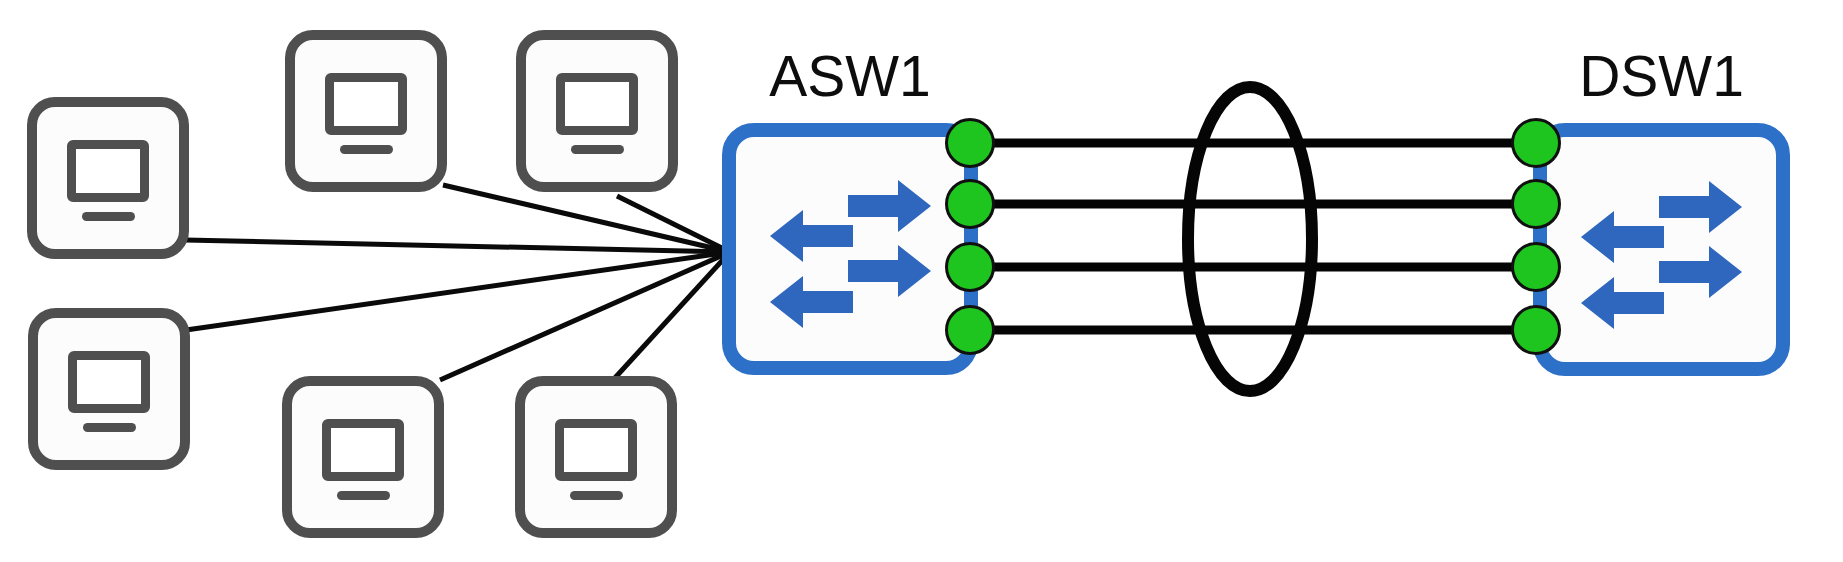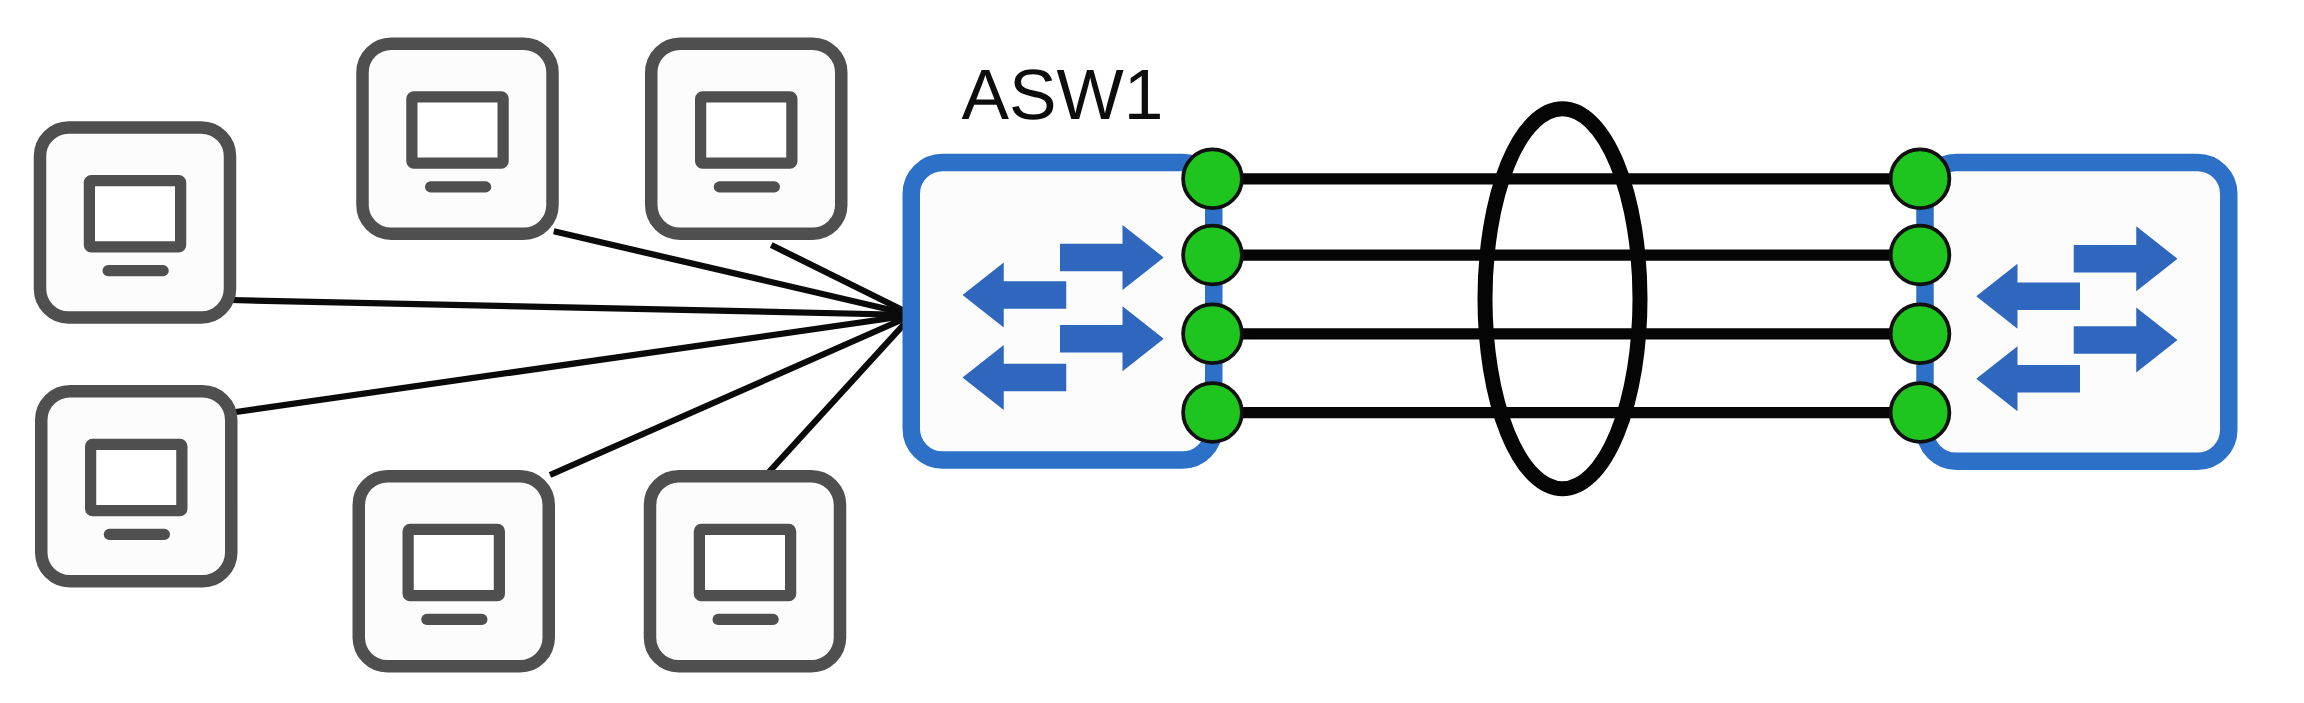--- a/index.html
+++ b/index.html
@@ -128,20 +128,21 @@
       </defs>
       <g fill="#2e67bd">
         <use href="#arr" transform="translate(78,0)"></use>
         <use href="#arr" transform="translate(83,30) scale(-1,1)"></use>
         <use href="#arr" transform="translate(78,65)"></use>
         <use href="#arr" transform="translate(83,96) scale(-1,1)"></use>
       </g>
     </svg>
   </div>
 
+  <div class="node-label" style="left:1533px;top:46px;width:257px;">DSW1</div>
   <div class="switch" style="left:1533px;top:123px;width:257px;height:253px;">
     <svg width="161" height="148" viewBox="0 0 161 148">
       <g fill="#2e67bd">
         <use href="#arr" transform="translate(78,0)"></use>
         <use href="#arr" transform="translate(83,30) scale(-1,1)"></use>
         <use href="#arr" transform="translate(78,65)"></use>
         <use href="#arr" transform="translate(83,96) scale(-1,1)"></use>
       </g>
     </svg>
   </div>

